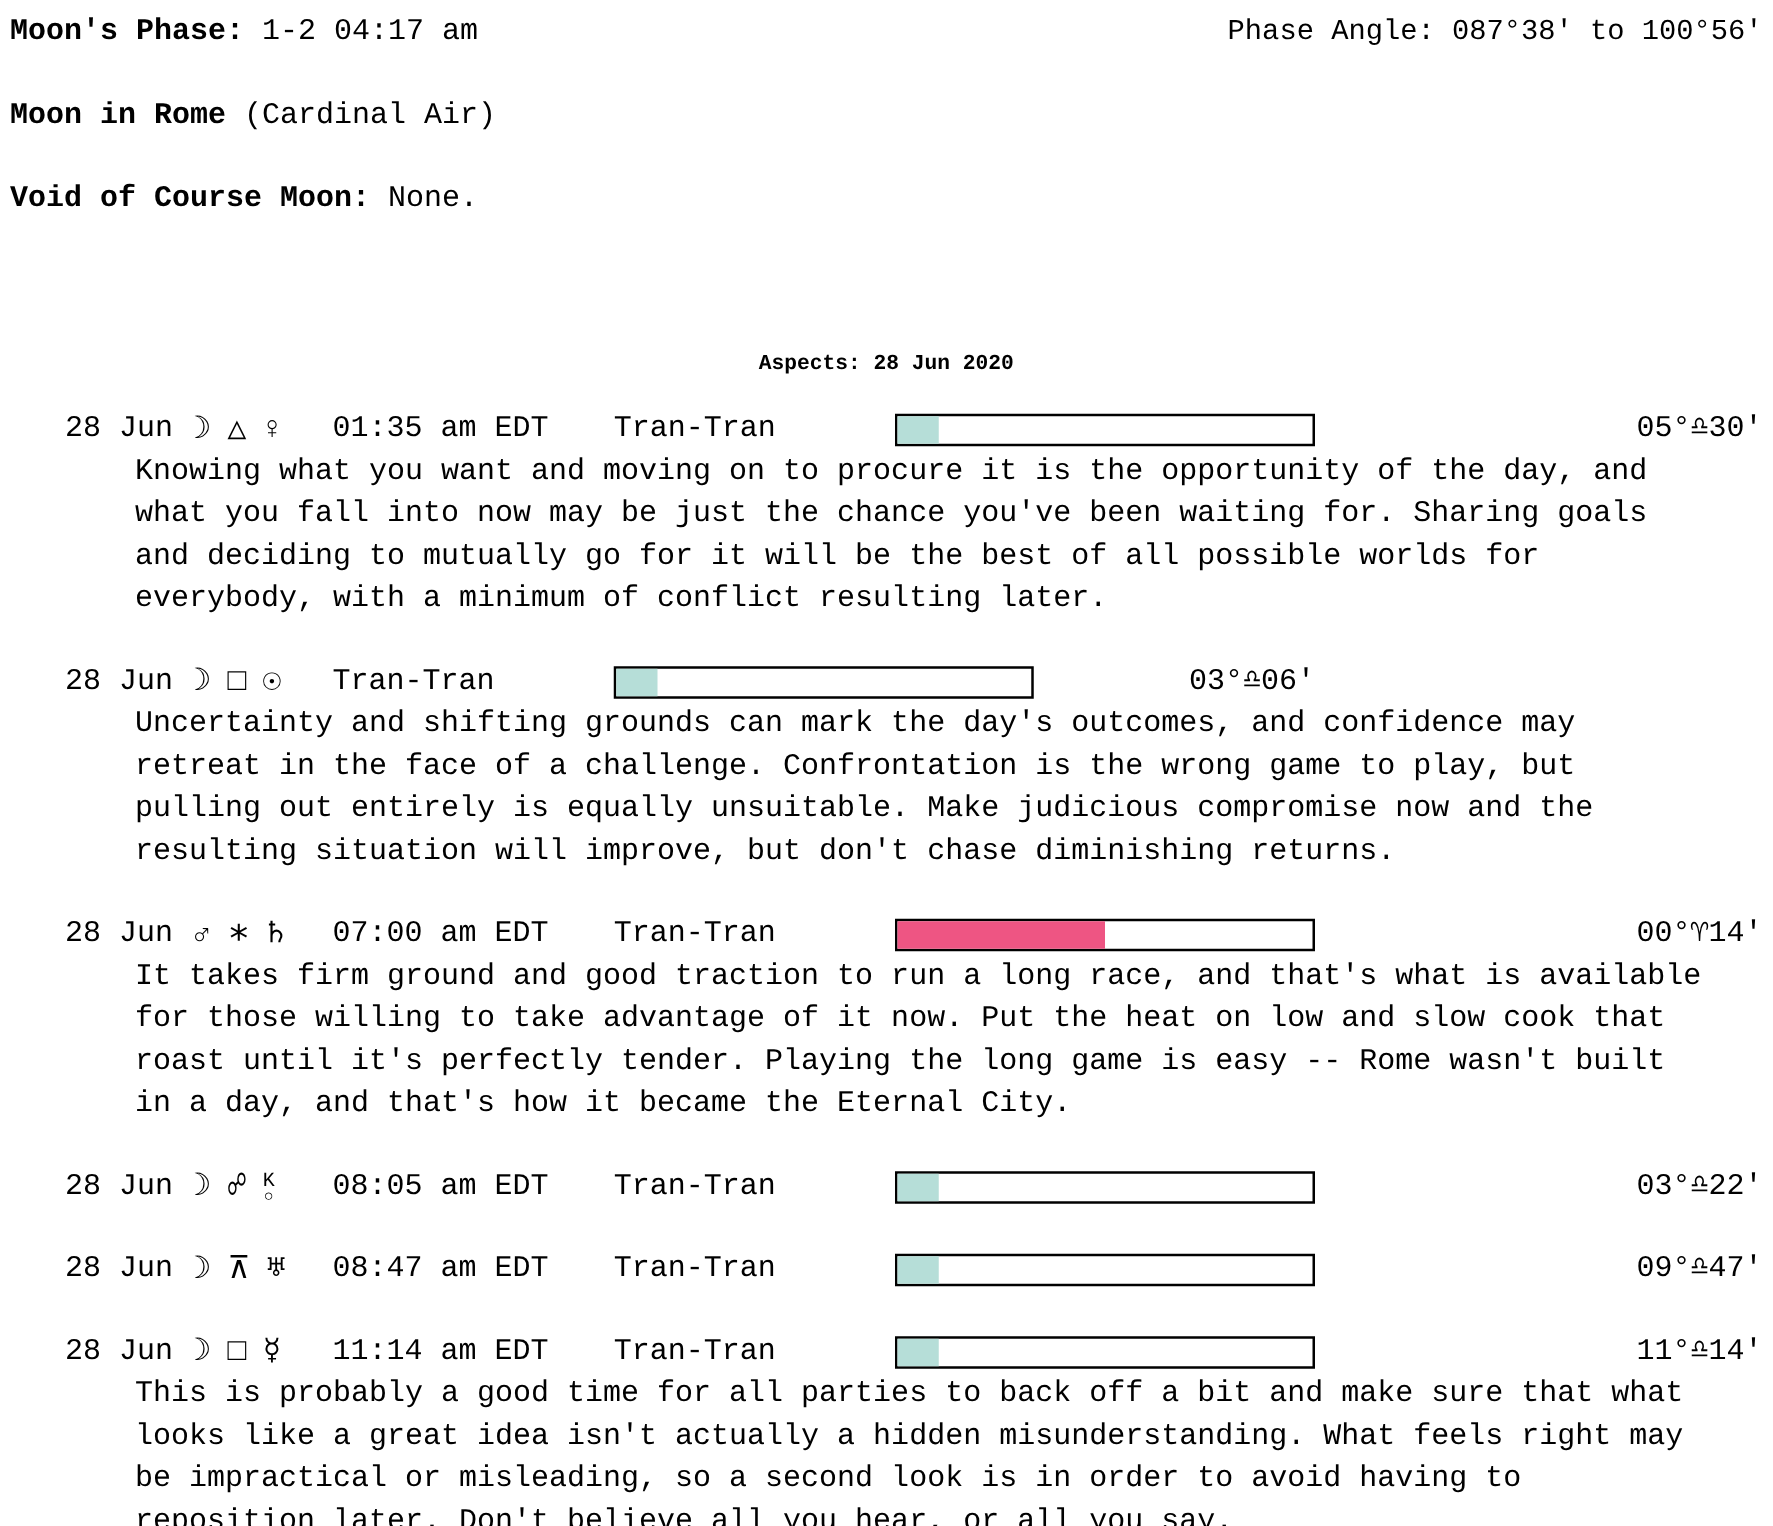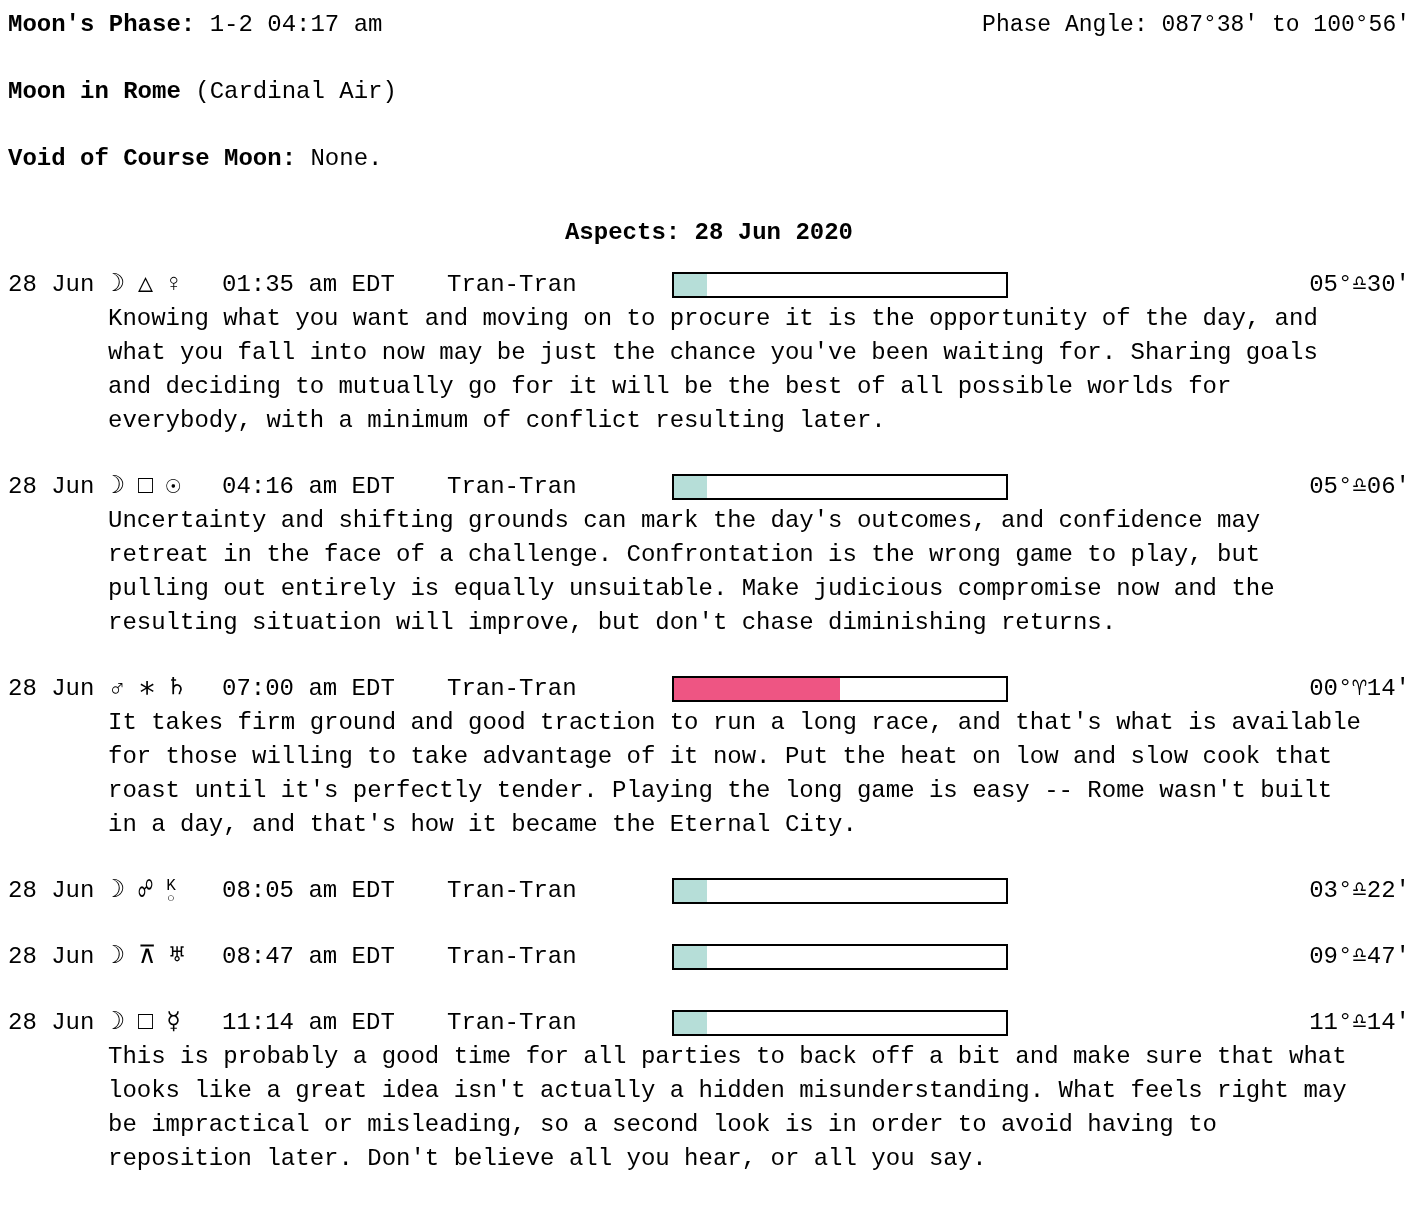--- a/index.html
+++ b/index.html
@@ -6,30 +6,31 @@
   body { font-family:"Liberation Sans","DejaVu Sans",sans-serif; font-size:24px; }
   .page { width:1402px; padding:8px;font-family:Liberation Mono, monospace; }
 
   
   .topline { display:flex; justify-content:space-between; align-items:baseline; }
   .hline { line-height:34px; margin-bottom:33px; }
   .lbl { font-weight:bold; }
   .phase-angle { font-size:23px; }
   .phase-angle .pa-label { margin-right:0; }
 
-  .aspects-title { font-size:24px; font-weight:bold; text-align:center; line-height:34px; margin:40px 0 0 0; }
+  .aspects-title { font-size:17px; font-weight:bold; text-align:center; line-height:34px; margin:98px 0 0 0; }
 
   
   .aspect-block { margin-top:32px; }
   .aspect-block.first { margin-top:18px; }
   .aspect-row {
     display:grid;
     grid-template-columns:102px 112px 225px 225px 336px auto;
     align-items:center;
     line-height:34px;
+    margin-left:44px;
   }
   .c-glyphs { display:inline-flex; gap:13px; align-items:center; }
   .glyph { font-size:25px; line-height:26px; }
   .glyph-sextile { font-size:30px; }
   .chiron-stack { display:inline-flex; flex-direction:column; align-items:center; }
   .chiron-k { font-size:16px; line-height:14px; }
   .chiron-o { font-size:13px; line-height:11px; }
 
   .c-bar {
     width:336px; height:26px;
@@ -90,26 +91,25 @@
   </div>
 
   <div class="aspect-block">
     <div class="aspect-row">
       <span>28 Jun</span>
       <span class="c-glyphs">
         <span class="glyph">☽</span>
         <span class="glyph">□</span>
         <span class="glyph">☉</span>
       </span>
-      <span>04:16 am EDT</span>
       <span>Tran-Tran</span>
       <span class="c-bar">
         <span class="bar-fill" style="width: 10%; background: rgb(182, 222, 216);"></span>
       </span>
-      <span class="c-degree">05°♎06'</span>
+      <span class="c-degree">03°♎06'</span>
     </div>
     <p class="aspect-text">Uncertainty and shifting grounds can mark the day's outcomes, and confidence may retreat in the face of a challenge. Confrontation is the wrong game to play, but pulling out entirely is equally unsuitable. Make judicious compromise now and the resulting situation will improve, but don't chase diminishing returns.</p>
   </div>
 
   <div class="aspect-block">
     <div class="aspect-row">
       <span>28 Jun</span>
       <span class="c-glyphs">
         <span class="glyph">♂</span>
         <span class="glyph glyph-sextile">∗</span>

